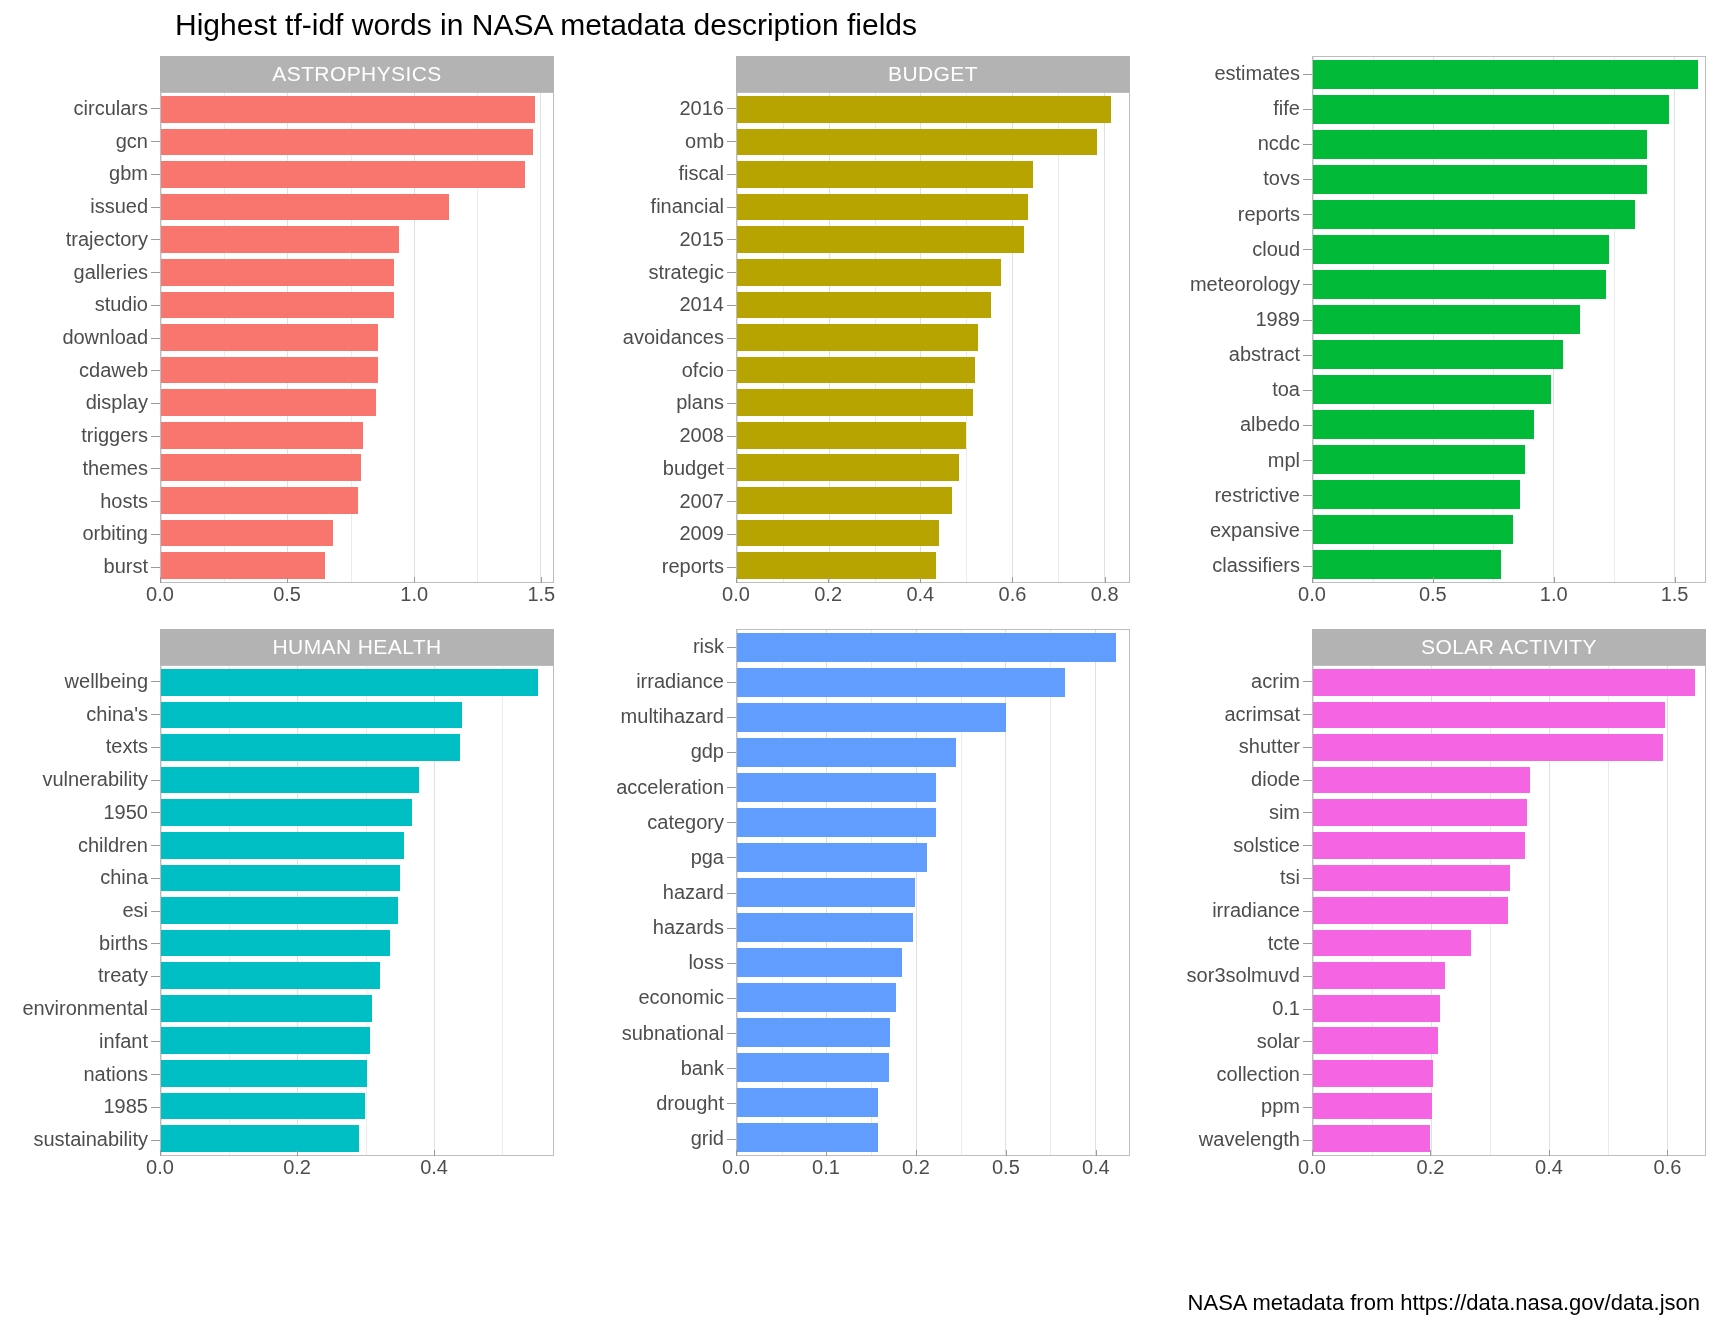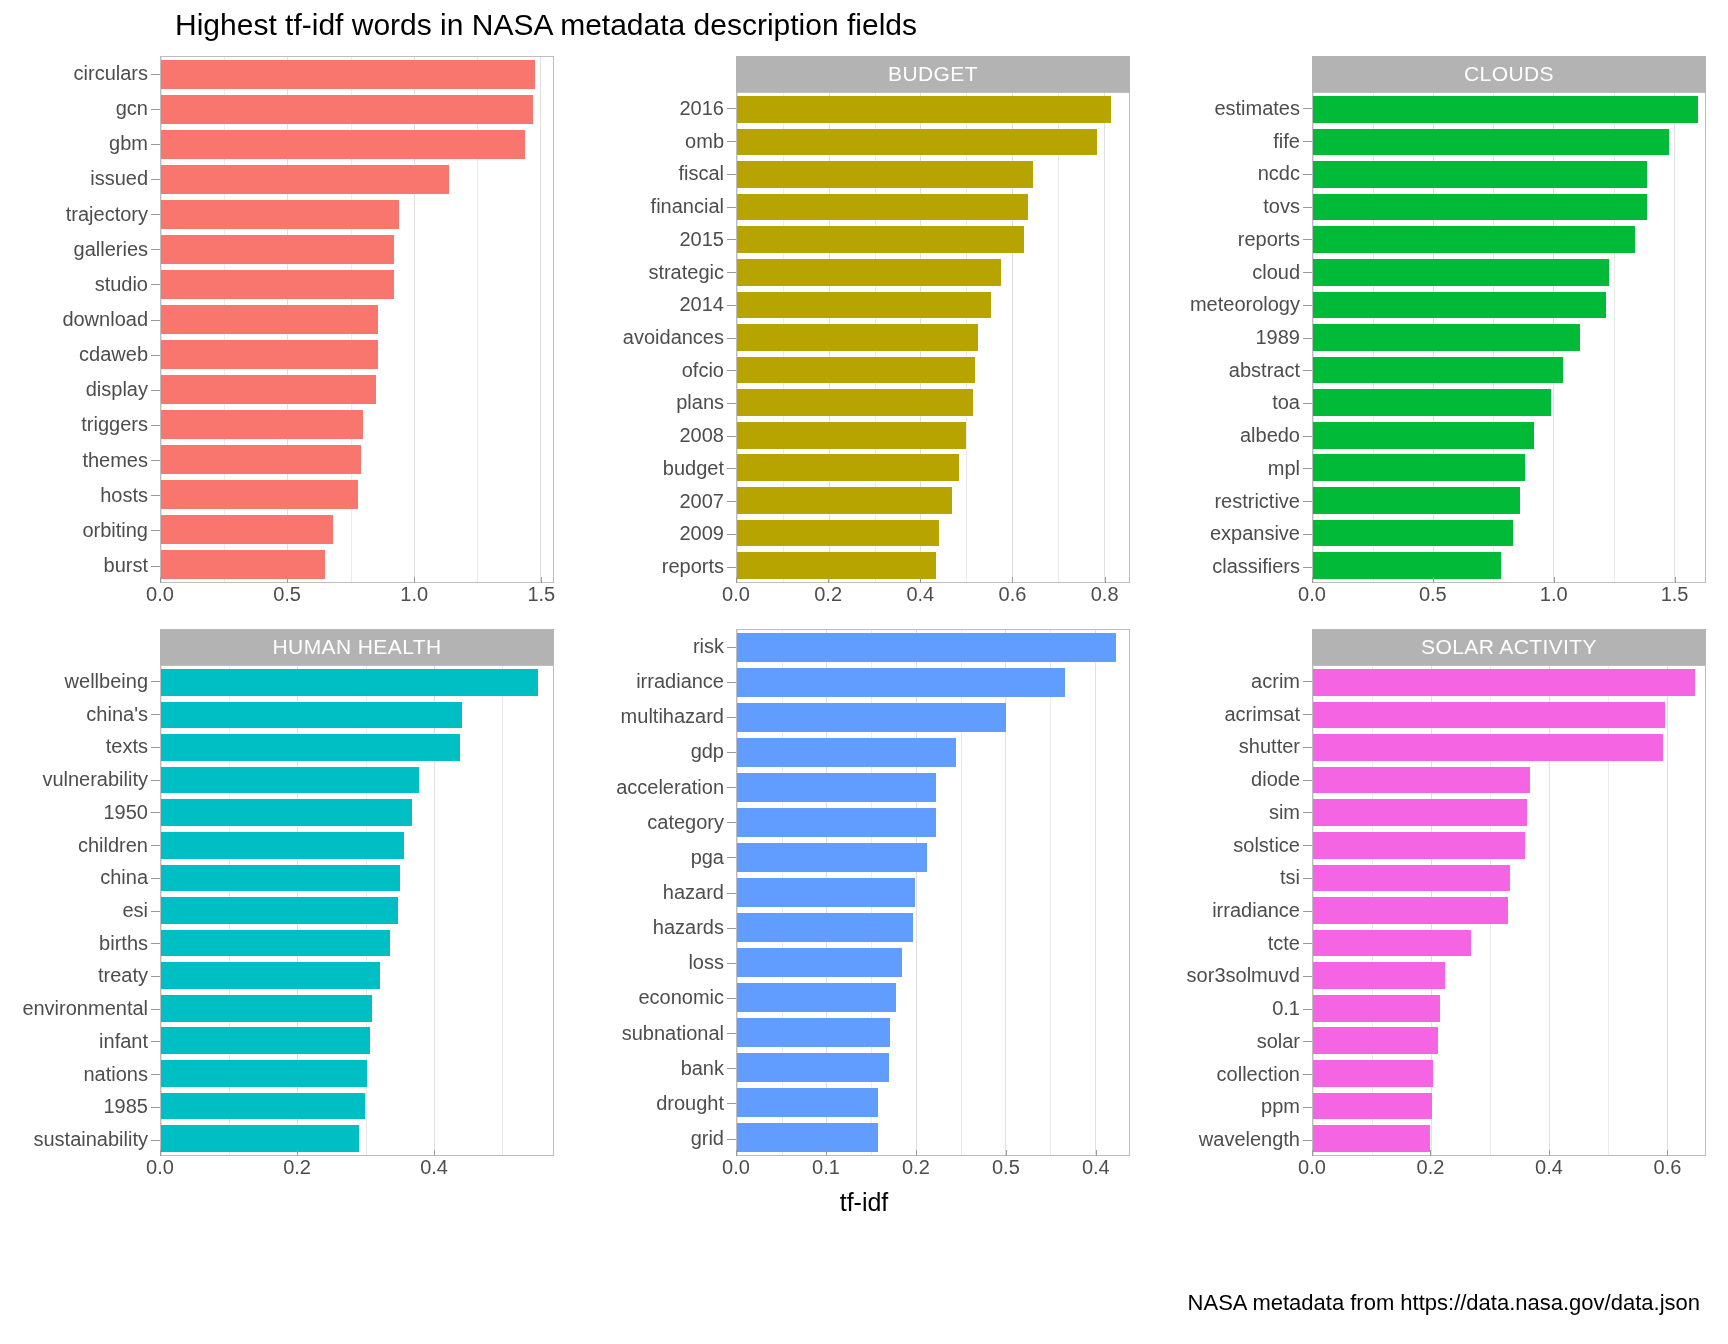--- a/index.html
+++ b/index.html
@@ -154,20 +154,21 @@
 </head>
 <body>
 
 <div id="root">
 
   <div id="chart-title">Highest tf-idf words in NASA metadata description fields</div>
 
   <div id="panel-grid">
       <div class="panel">
         <div class="panel-inner">
+          <div class="strip">ASTROPHYSICS</div>
           <div class="plot-wrap">
             <div class="ylabels">
               <div class="ylab">circulars</div>
               <div class="ylab">gcn</div>
               <div class="ylab">gbm</div>
               <div class="ylab">issued</div>
               <div class="ylab">trajectory</div>
               <div class="ylab">galleries</div>
               <div class="ylab">studio</div>
               <div class="ylab">download</div>
@@ -337,21 +338,20 @@
             <div class="tick" style="left: 46.7836%;">0.4</div>
             <div class="tickmark" style="left: calc(70.1754% + 0px);"></div>
             <div class="tick" style="left: 70.1754%;">0.6</div>
             <div class="tickmark" style="left: calc(93.5673% + 0px);"></div>
             <div class="tick" style="left: 93.5673%;">0.8</div>
           </div>
         </div>
       </div>
       <div class="panel">
         <div class="panel-inner">
-          <div class="strip">CLOUDS</div>
           <div class="plot-wrap">
             <div class="ylabels">
               <div class="ylab">estimates</div>
               <div class="ylab">fife</div>
               <div class="ylab">ncdc</div>
               <div class="ylab">tovs</div>
               <div class="ylab">reports</div>
               <div class="ylab">cloud</div>
               <div class="ylab">meteorology</div>
               <div class="ylab">1989</div>
@@ -697,17 +697,16 @@
             <div class="tick" style="left: 30.0752%;">0.2</div>
             <div class="tickmark" style="left: calc(60.1504% + 0px);"></div>
             <div class="tick" style="left: 60.1504%;">0.4</div>
             <div class="tickmark" style="left: calc(90.2256% + 0px);"></div>
             <div class="tick" style="left: 90.2256%;">0.6</div>
           </div>
         </div>
       </div>
     </div>
 
-  <div id="xaxis-title">tf-idf</div>
 
   <div id="caption">NASA metadata from https://data.nasa.gov/data.json</div>
 
 </div>
 
 </body></html>

